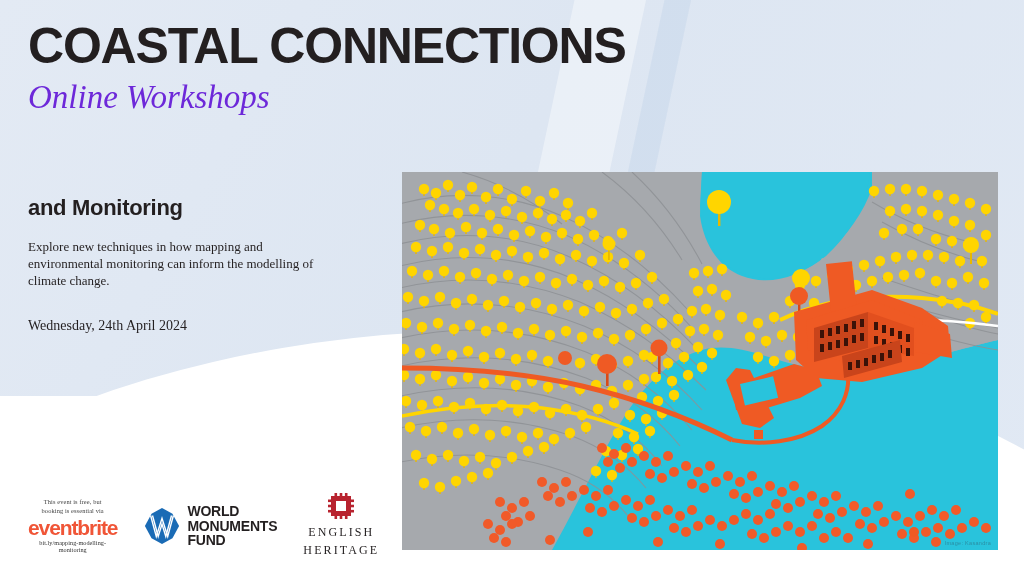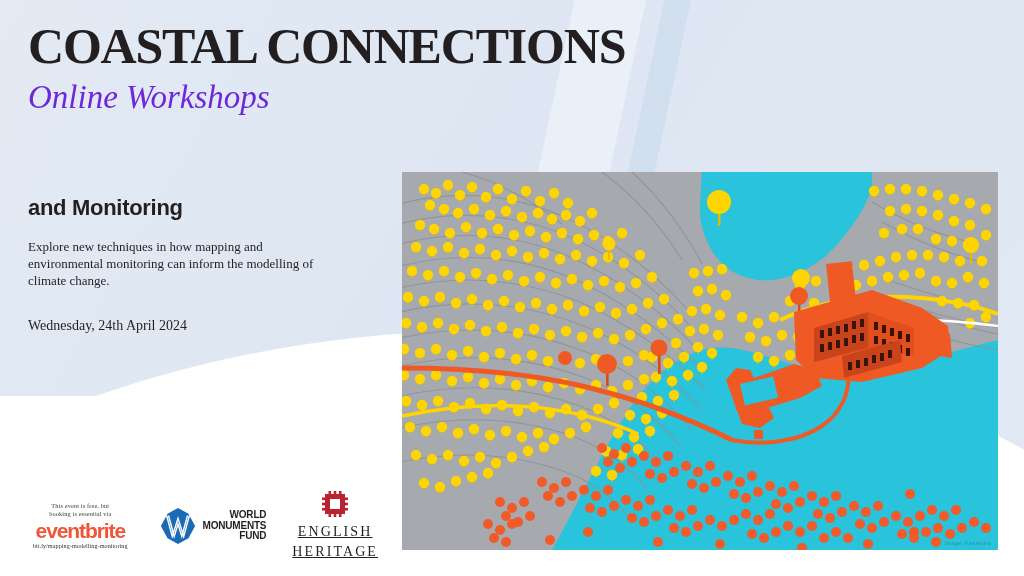--- a/index.html
+++ b/index.html
@@ -63,21 +63,20 @@
     width: 700px;
   }
   .title {
     font-size: 50px;
     font-weight: 700;
     letter-spacing: -1.2px;
     color: #231f20;
     line-height: 1.05;
     white-space: nowrap;
     margin: 0;
-    font-family: Liberation Serif, serif;
   }
   .subtitle {
     font-family: "Liberation Serif", serif;
     font-style: italic;
     font-size: 33px;
     color: #6d28d9;
     margin: 6px 0 0 0;
     line-height: 1.1;
   }
 
@@ -150,40 +149,38 @@
     line-height: 1.2;
   }
 
   .logo-wmf {
     display: flex;
     align-items: center;
     gap: 6px;
   }
   .wmf-mark { width: 38px; height: 38px; display:block; }
   .wmf-text {
-    font-size: 10px;
+    font-size: 14px;
     font-weight: 700;
     color: #231f20;
     line-height: 1.04;
     letter-spacing: -0.2px;
-    text-align: right;
   }
 
   .logo-eh {
     text-align: center;
     width: 86px;
   }
   .eh-mark { width: 26px; height: 26px; display: block; margin: 0 auto 5px auto; }
   .eh-text {
     font-family: "Liberation Serif", serif;
-    font-size: 14px;
+    font-size: 12px;
     color: #231f20;
     letter-spacing: 2.1px;
     line-height: 1.42;
-    text-decoration: underline;
   }
 
   
   .map-panel {
     position: absolute;
     left: 402px;
     top: 172px;
     width: 596px;
     height: 378px;
     overflow: hidden;

